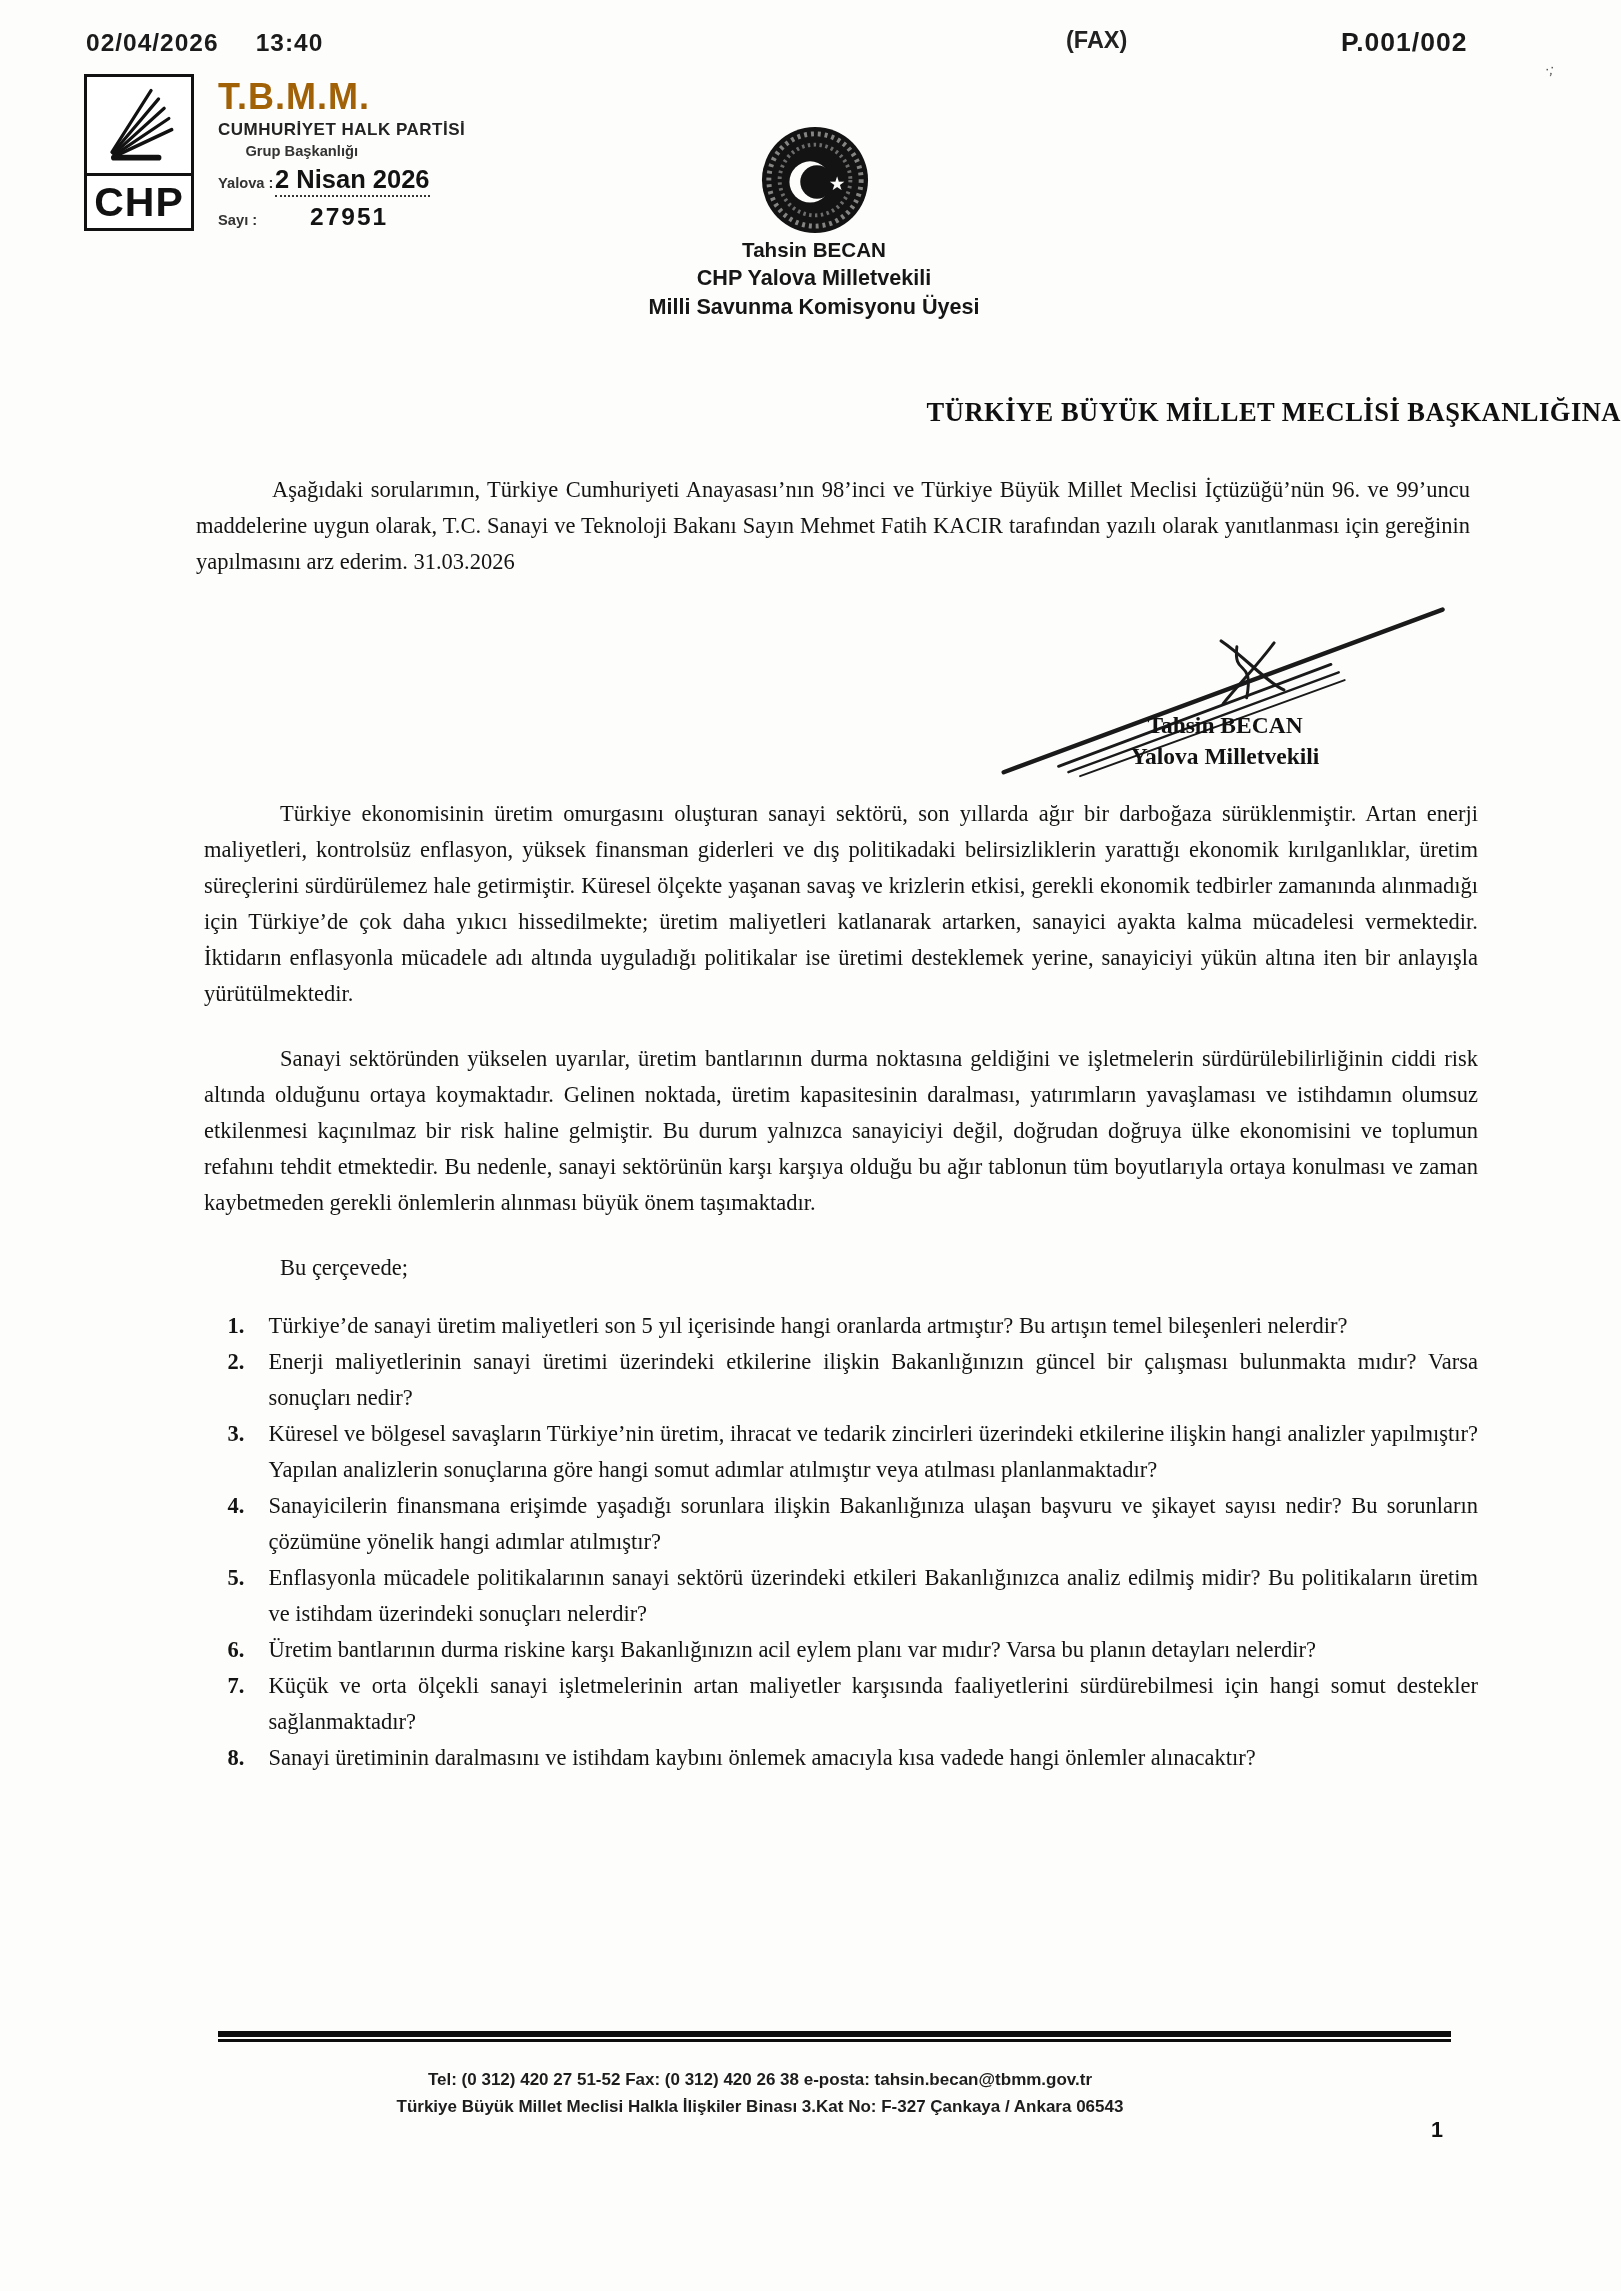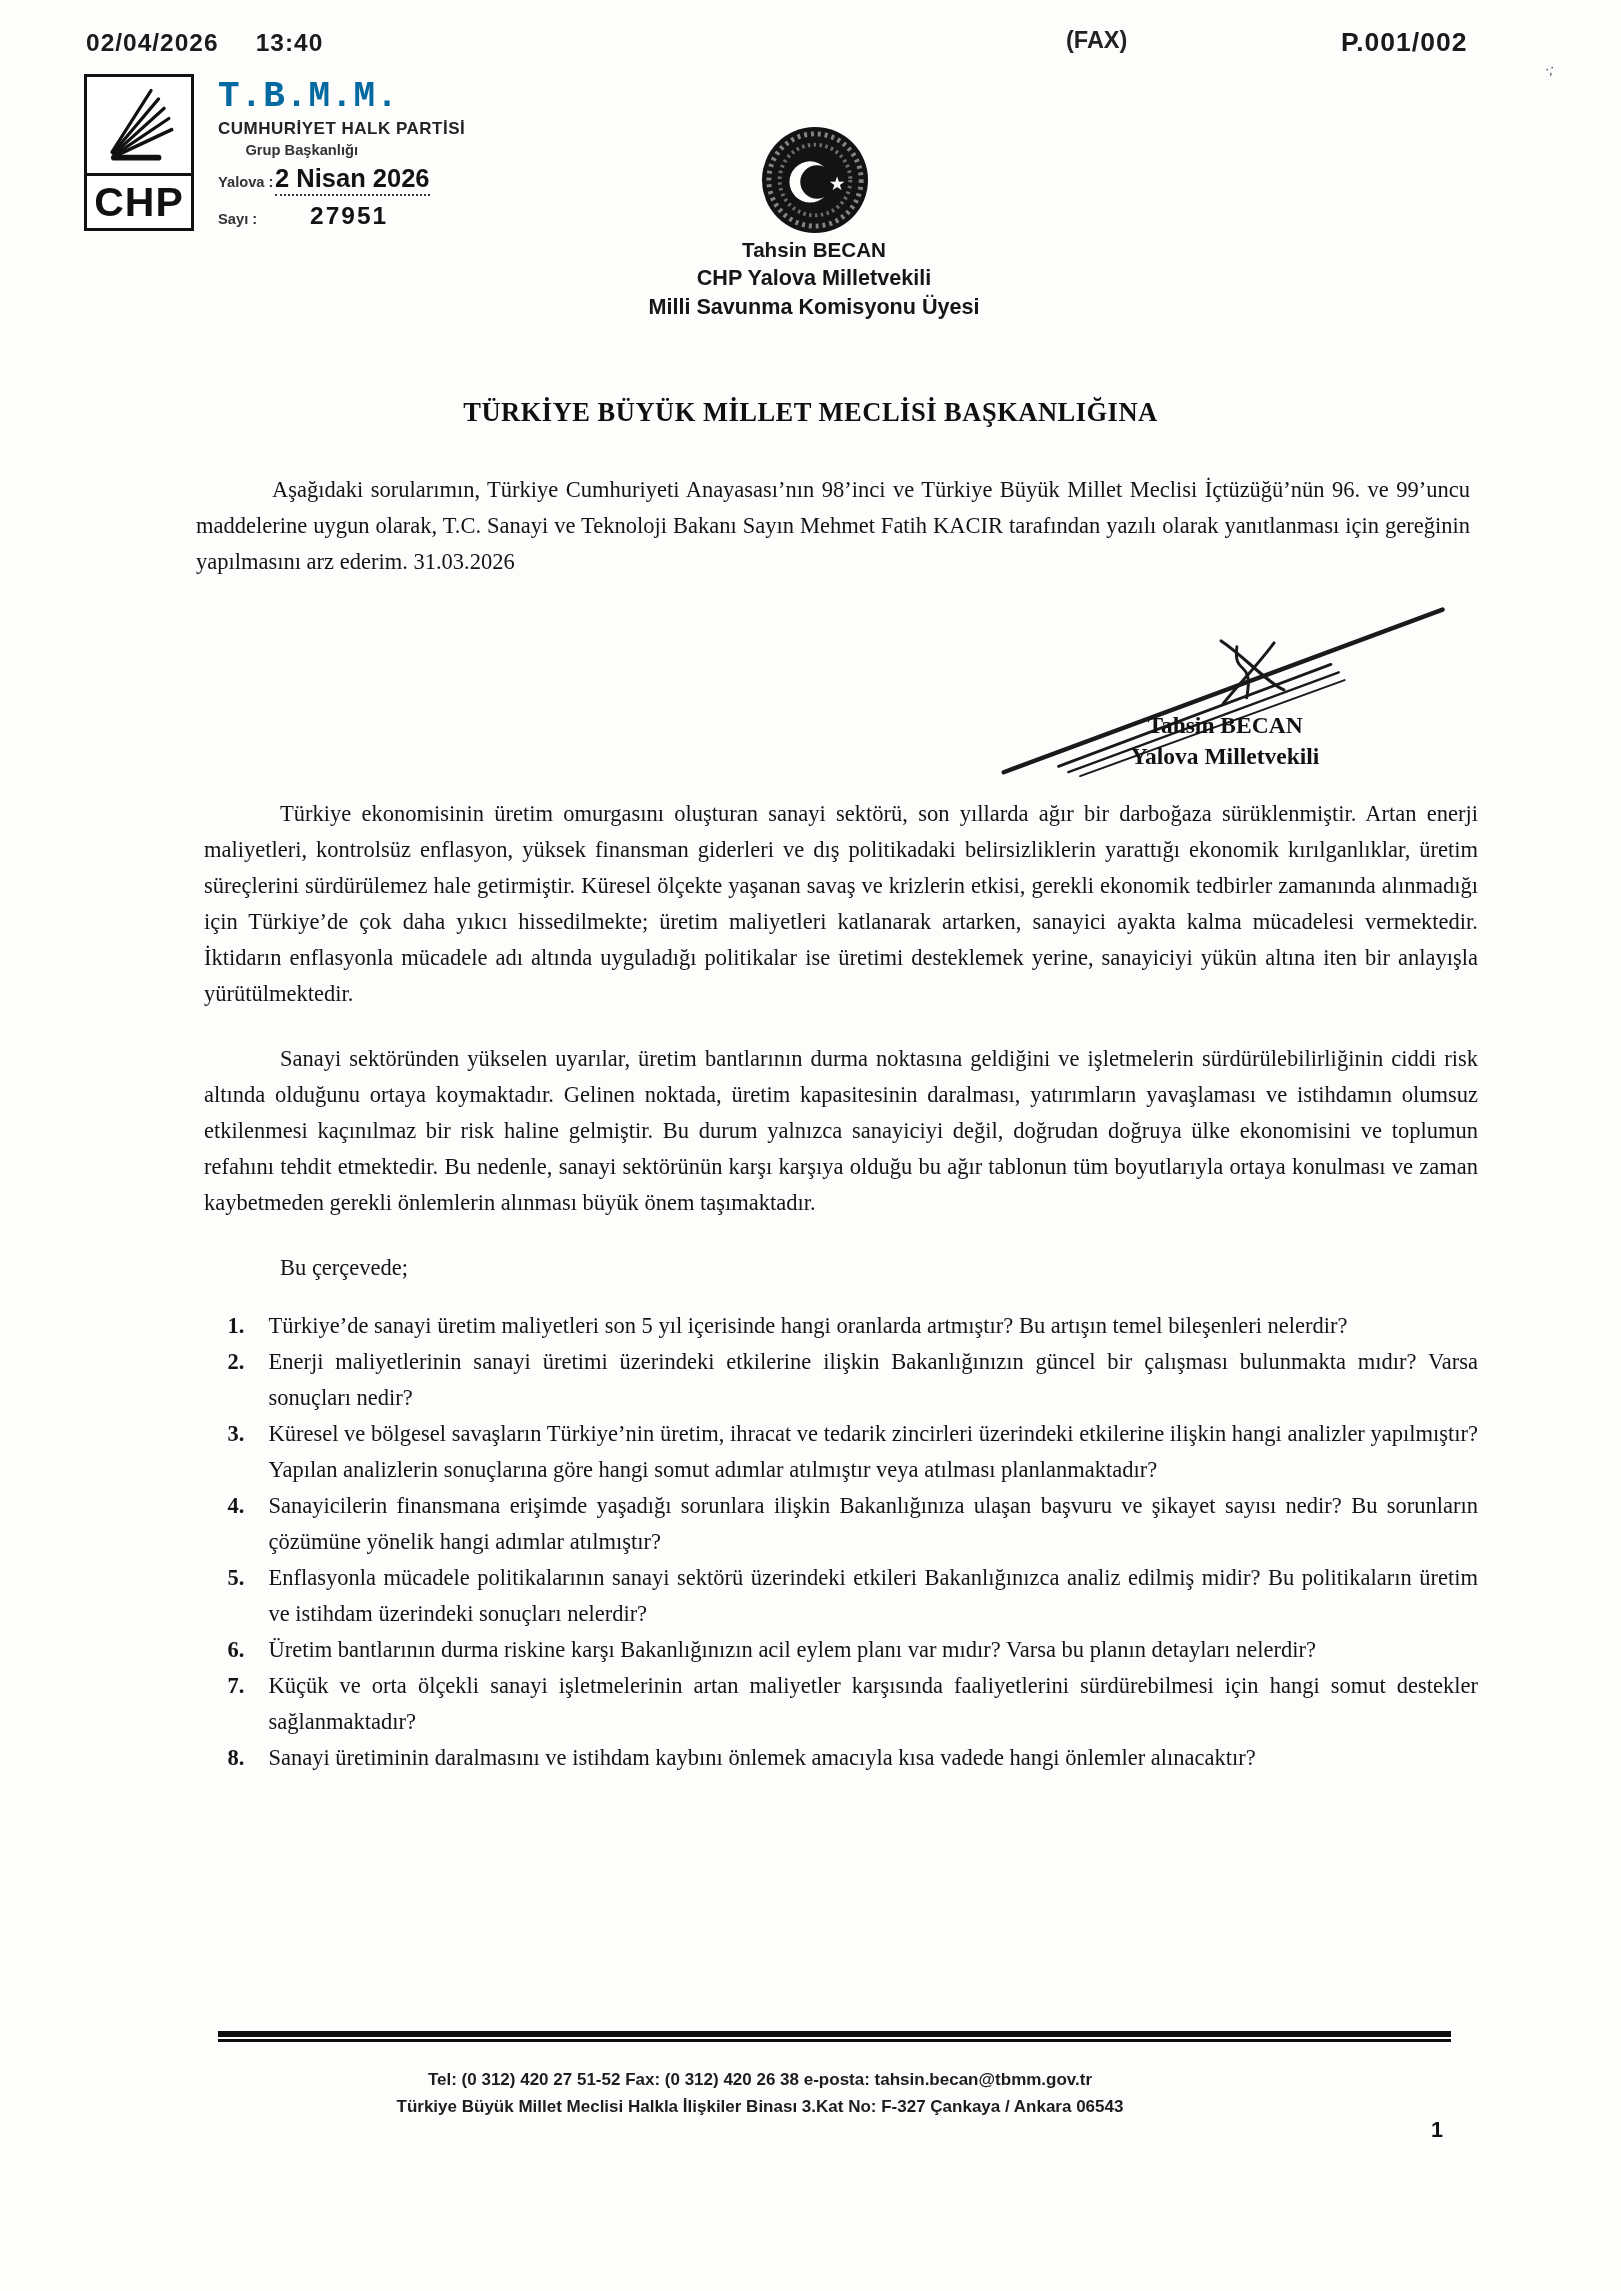--- a/index.html
+++ b/index.html
@@ -34,37 +34,37 @@
     font-family:"Liberation Sans", sans-serif;
     font-size:14.7px;color:#555;transform:rotate(12deg);
   }
   
   .chp-stamp{position:absolute;top:74px;left:84px;width:110px;height:157px;
     border:3.9px solid #111;background:#fff;box-sizing:border-box;}
   .chp-logo-cell{height:96px;border-bottom:3.9px solid #111;display:flex;align-items:center;justify-content:center;}
   .chp-abbr{height:53px;display:flex;align-items:center;justify-content:center;
     font-family:"Liberation Sans", sans-serif;font-weight:bold;font-size:41px;letter-spacing:1px;color:#111;}
   .lh-right{position:absolute;top:76px;left:218px;width:323px;}
-  .lh-org{font-family:Liberation Mono, monospace;font-weight:bold;font-size:36px;color:#0369a1;letter-spacing:1px;}
+  .lh-org{font-family:Liberation Sans, sans-serif;font-weight:bold;font-size:36px;color:#a16207;letter-spacing:1px;}
   .lh-party{font-family:"Liberation Sans", sans-serif;font-weight:bold;font-size:17px;color:#232323;margin-top:2px;letter-spacing:0.5px;}
   .lh-office{font-family:"Liberation Sans", sans-serif;font-weight:bold;font-size:14.7px;color:#333;margin-top:3px;margin-left:27.4px;}
   .lh-row{margin-top:5.9px;display:flex;align-items:baseline;font-family:"Liberation Sans", sans-serif;}
   .lh-row .lab{font-size:14.7px;font-weight:bold;color:#333;width:57px;}
   .lh-date-val{font-size:25.5px;font-weight:bold;color:#131313;border-bottom:2.9px dotted #333;padding-bottom:1px;}
   .lh-sayi-val{font-size:24.5px;font-weight:bold;color:#131313;margin-left:35px;letter-spacing:2px;}
   
   .seal{position:absolute;top:125px;left:760px;width:110px;height:110px;}
   .sender{position:absolute;top:238px;left:608px;width:412px;text-align:center;
     font-family:"Liberation Sans", sans-serif;font-weight:bold;color:#161616;}
   .sender .n{font-size:20.6px;}
   .sender .t1{font-size:21.6px;margin-top:2.9px;}
   .sender .t2{font-size:21.6px;margin-top:2.9px;}
   
   .doc-title{
-    position:absolute;top:397px;left:0;width:100%;text-align:center;
+    position:absolute;top:397px;left:0;width:100%;text-align:right;
     font-weight:bold;font-size:26.5px;letter-spacing:0.5px;color:#101010;
   }
   
   .intro{
     position:absolute;top:472px;left:196px;width:1274px;
     font-size:22.5px;line-height:36px;text-align:justify;text-indent:76px;color:#141414;
   }
   
   .sig-svg{position:absolute;top:588px;left:990px;width:480px;height:196px;}
   .sig-block{position:absolute;top:712px;left:1039px;width:372px;text-align:center;

